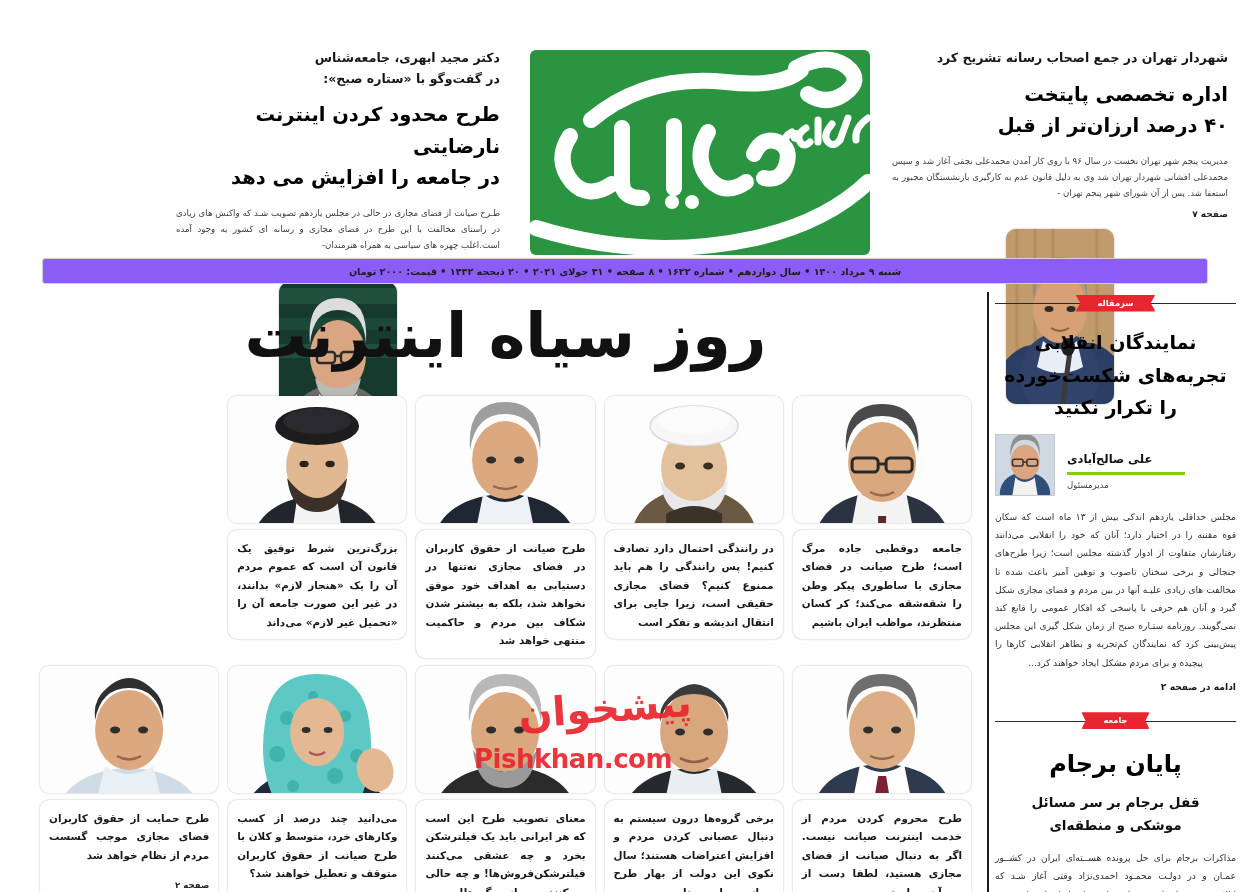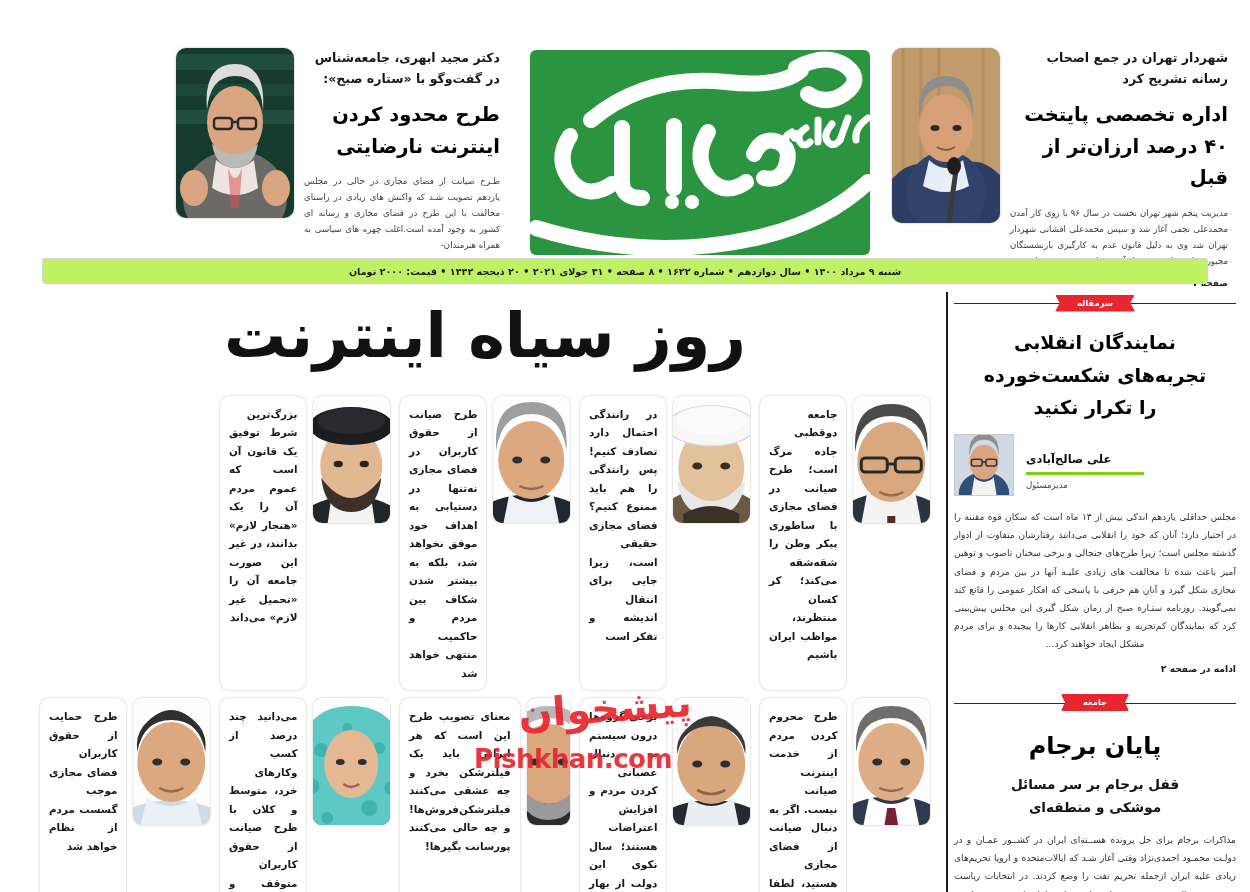--- a/index.html
+++ b/index.html
@@ -31,23 +31,23 @@
     display: flex;
     flex-direction: row;
     align-items: flex-start;
   }
 
   
   .teaser {
     width: 370px;
     padding: 48px 20px 0 12px;
     display: flex;
-    flex-direction: row;
+    flex-direction: column;
     gap: 10px;
-    align-items: flex-start;
+    align-items: center;
   }
   .teaser-right { padding-right: 22px; }
   .teaser-left  { padding-left: 26px; }
 
   .teaser-text {
     flex: 1;
     text-align: right;
     direction: rtl;
   }
   .teaser-kicker {
@@ -117,21 +117,21 @@
   .logo-svg { position: absolute; inset: -18px -34px; width: calc(100% + 68px); height: calc(100% + 36px); }
 
   
   .datebar {
     position: absolute;
     top: 258px; left: 42px;
     width: 1166px;
     height: 26px;
     border: 1px solid #d4d4d6;
     border-radius: 3px;
-    background: #bef264;
+    background: #8b5cf6;
     display: flex;
     align-items: center;
     justify-content: center;
   }
   .datebar-text {
     font-size: 9.6px;
     font-weight: 700;
     color: #1c1c1e;
     letter-spacing: .1px;
     white-space: nowrap;
@@ -142,21 +142,21 @@
     position: absolute;
     top: 292px; left: 0;
     width: 1250px;
     height: 600px;
     display: flex;
     flex-direction: row;
   }
 
   
   .sidebar {
-    width: 304px;
+    width: 263px;
     padding: 0 14px 0 6px;
     border-left: 2px solid #1c1c1e;
     margin-left: 8px;
     position: relative;
   }
   .badge-row {
     display: flex;
     justify-content: center;
     align-items: center;
     height: 22px;
@@ -258,21 +258,21 @@
     letter-spacing: -1.5px;
     margin: 6px 0 22px;
     white-space: nowrap;
   }
 
   .grid {
     display: grid;
     grid-template-columns: repeat(5, 1fr);
     gap: 8px 10px;
   }
-  .cell { display: flex; flex-direction: row; gap: 7px; }
+  .cell { display: flex; flex-direction: column; gap: 7px; }
 
   .photo-card {
     width: 100%;
     height: 127px;
     border-radius: 9px;
     background: #fff;
     box-shadow: 0 0 2px rgba(0,0,0,.32);
     overflow: hidden;
   }
   .caption-card {
@@ -409,20 +409,21 @@
     </div>
 
     <div class="teaser teaser-left">
       <div class="teaser-text">
         <div class="teaser-kicker">
           <div>دکتر مجید ابهری، جامعه‌شناس</div>
           <div>در گفت‌وگو با «ستاره صبح»:</div>
         </div>
         <div class="teaser-headline">
           <div>طرح محدود کردن اینترنت نارضایتی</div>
+          <div>در جامعه  را افزایش می دهد</div>
         </div>
         <div class="teaser-lead">طـرح صیانت از فضای مجازی در حالی در مجلس یازدهم تصویب شـد که واکنش های زیادی در راستای مخالفت با این طرح در فضای مجازی و رسانه ای کشور به وجود آمده است.اغلب چهره های سیاسی به همراه هنرمندان-</div>
         <div class="teaser-page">صفحه ۳</div>
       </div>
       <div class="teaser-photo wide">
         <svg class="portrait" viewBox="0 0 118 170" preserveAspectRatio="xMidYMid slice">
           <rect width="118" height="170" fill="#173a2e"></rect>
           <g opacity=".45">
             <rect x="0" y="6" width="118" height="16" fill="#2e6b52"></rect>
             <rect x="0" y="36" width="118" height="12" fill="#255c45"></rect>

